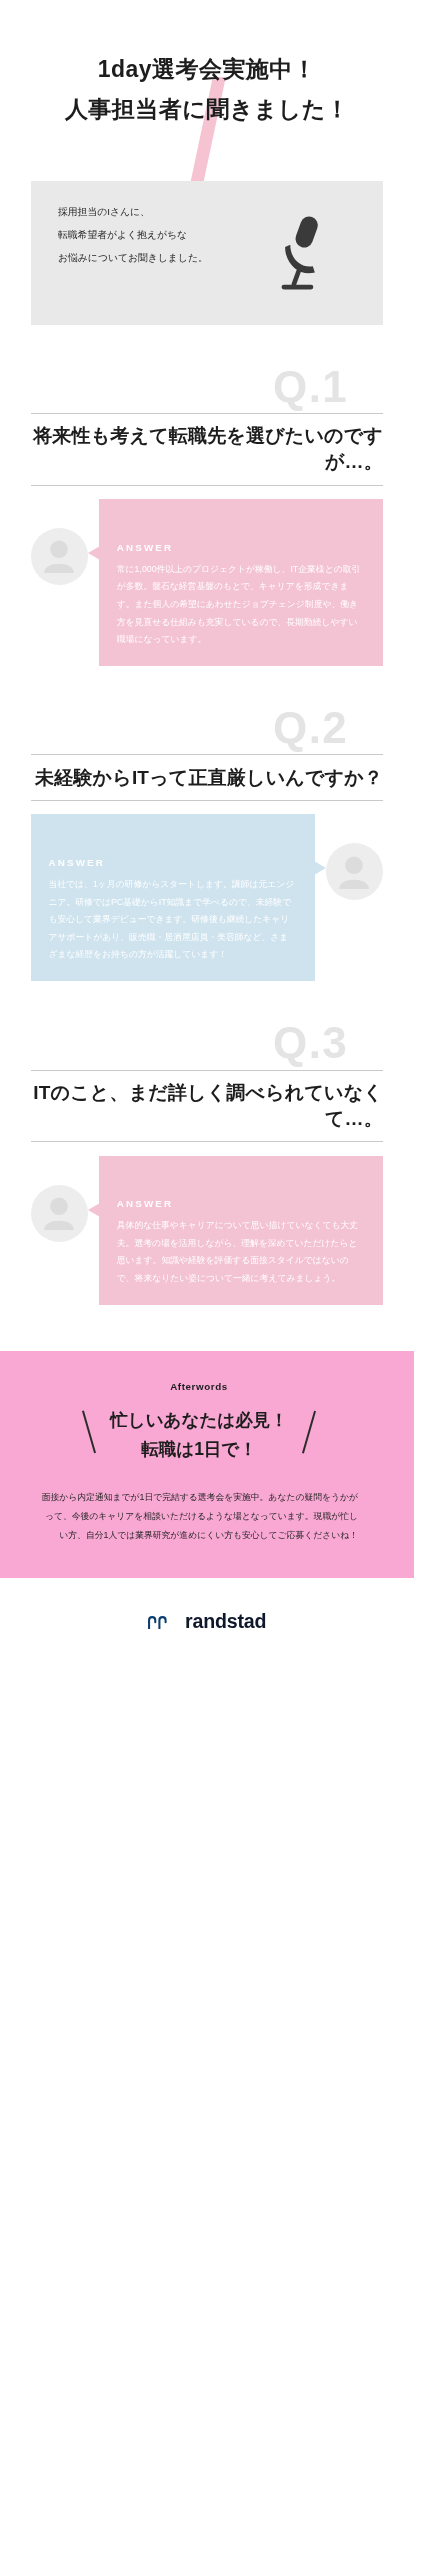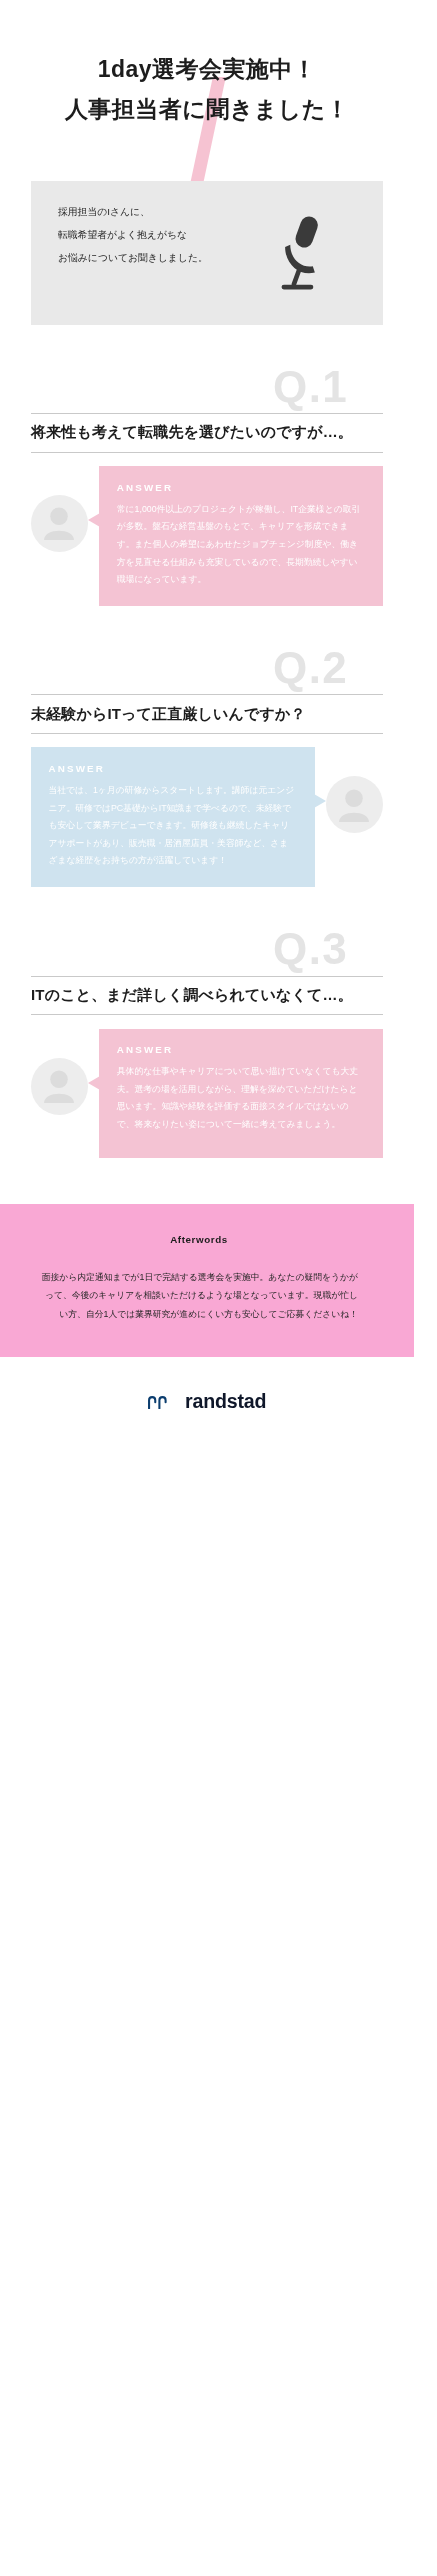--- a/index.html
+++ b/index.html
@@ -82,24 +82,25 @@
     line-height: 1;
     margin-bottom: 4.1px;
   }
   .qtext-wrap {
     border-top: 0.5px solid #c9c9c9;
     border-bottom: 0.5px solid #c9c9c9;
     margin: 0 31px;
     padding: 9.3px 0 9.3px 0;
   }
   .qtext {
-    font-size: 15px;
+    font-size: 19px;
     font-weight: 700;
     color: #1d1d1d;
     letter-spacing: .01em;
+    text-align: right;
   }
 
   .answer-row {
     display: flex;
     align-items: flex-start;
     margin: 13.4px 31px 0 31px;
     position: relative;
   }
   .answer-row.left-avatar { flex-direction: row; }
   .answer-row.right-avatar { flex-direction: row-reverse; }
@@ -122,20 +123,21 @@
     min-height: 129px;
   }
   .bubble.pink { background: #f4c3d3; }
   .bubble.blue { background: #cfe3ef; }
   .bubble .atitle {
     font-size: 9.8px;
     font-weight: 700;
     letter-spacing: .22em;
     color: #ffffff;
     margin-bottom: 8.2px;
+    margin-top: 27px;
   }
   .bubble .abody {
     font-size: 8.8px;
     line-height: 2.0;
     color: #ffffff;
   }
   
   .bubble .tail { position: absolute; width: 0; height: 0; top: 47px; }
   .bubble.pink.tail-left .tail {
     left: -11.3px;
@@ -305,20 +307,26 @@
       <div class="bubble pink tail-left">
         <span class="tail"></span>
         <div class="atitle">ANSWER</div>
         <div class="abody">具体的な仕事やキャリアについて思い描けていなくても大丈夫。選考の場を活用しながら、理解を深めていただけたらと思います。知識や経験を評価する面接スタイルではないので、将来なりたい姿について一緒に考えてみましょう。</div>
       </div>
     </div>
   </div>
 
   <div class="after">
     <div class="aw">Afterwords</div>
+    <div class="hl">
+      <h2>
+        <span>忙しいあなたは必見！</span><br>
+        <span>転職は1日で！</span>
+      </h2>
+    </div>
     <div class="body">面接から内定通知までが1日で完結する選考会を実施中。あなたの疑問をうかがって、今後のキャリアを相談いただけるような場となっています。現職が忙しい方、自分1人では業界研究が進めにくい方も安心してご応募くださいね！</div>
   </div>
 
   <div class="footer">
     <span class="logo-mark">
       <svg viewBox="0 0 56 30" width="29" height="15.5">
         <path d="M2 28 L2 12 C2 4 14 4 14 12 L14 16" stroke="#0b3d6e" stroke-width="4" fill="none" stroke-linecap="round"></path>
         <path d="M22 28 L22 12 C22 4 34 4 34 12 L34 16" stroke="#0b3d6e" stroke-width="4" fill="none" stroke-linecap="round"></path>
       </svg>
     </span>

